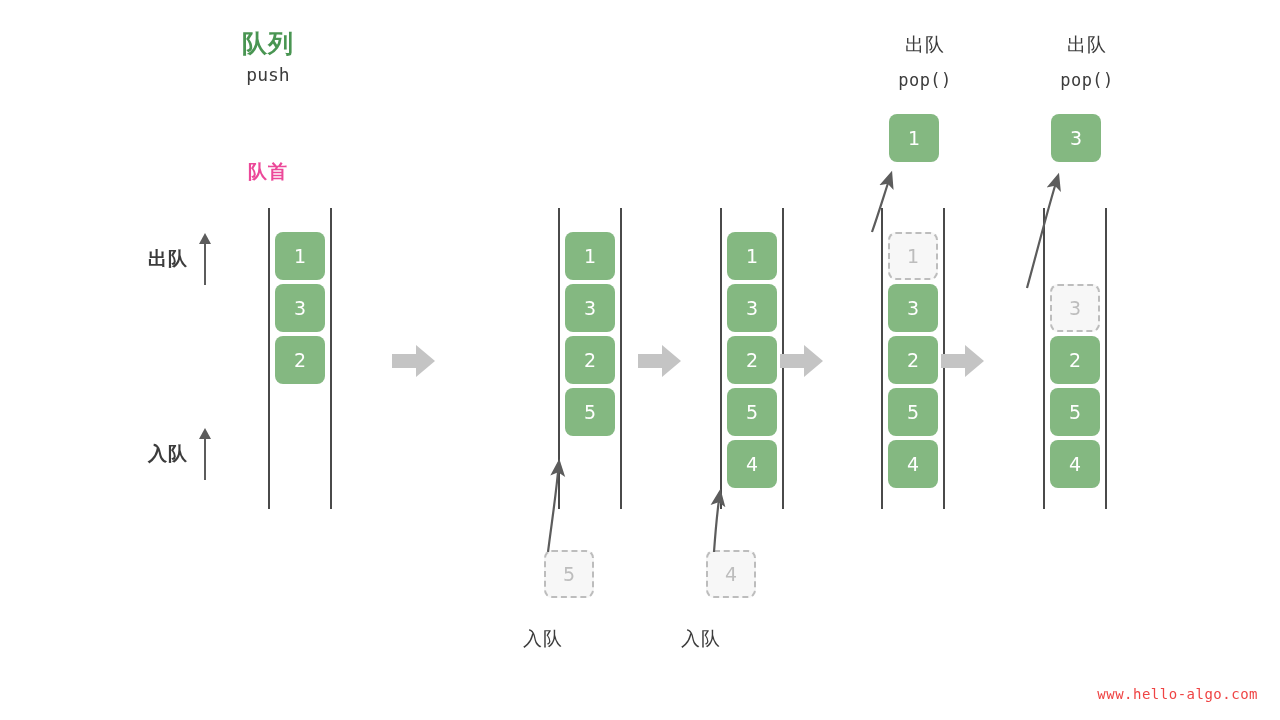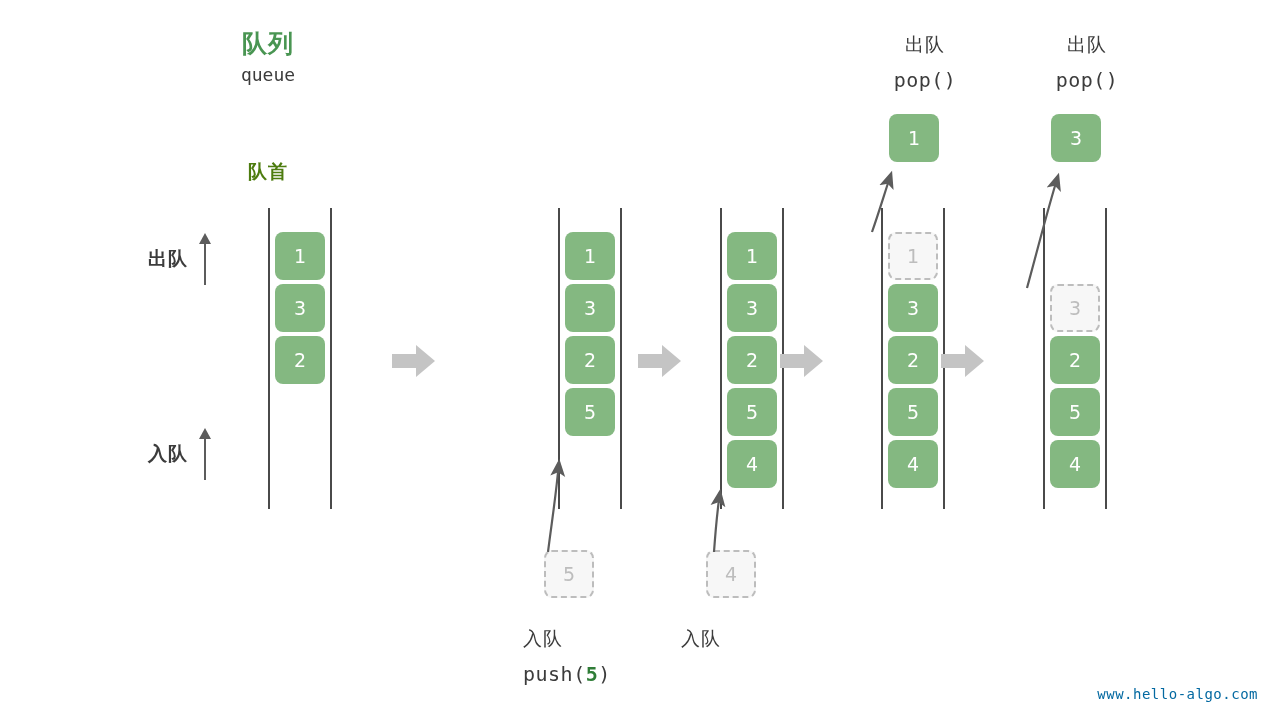--- a/index.html
+++ b/index.html
@@ -44,21 +44,21 @@
     font-family: "DejaVu Sans Mono", "Liberation Mono", monospace;
   }
 
   
   .edge-label {
     position: absolute;
     width: 144px;
     text-align: center;
     font-size: 19px;
     font-weight: bold;
-    color: #4d7c0f;
+    color: #ec4899;
     letter-spacing: 1px;
   }
   .edge-label.head { left: 196px; top: 159px; }
   .edge-label.tail { left: 196px; top: 542px; }
 
   
   .side-op {
     position: absolute;
     display: flex;
     align-items: center;
@@ -182,21 +182,21 @@
     width: 200px;
     text-align: left;
     line-height: 36px;
   }
   .cap-cn {
     font-size: 19px;
     color: #3c3c3c;
     letter-spacing: 1px;
   }
   .cap-code {
-    font-size: 20px;
+    font-size: 17px;
     color: #3c3c3c;
     font-family: "DejaVu Sans Mono", "Liberation Mono", monospace;
     letter-spacing: 0.5px;
   }
   .cap-code .arg { color: #2f7d37; font-weight: bold; }
 
   
   .step-arrow {
     position: absolute;
     top: 344px;
@@ -212,33 +212,33 @@
     width: 1280px; height: 720px;
     pointer-events: none;
   }
 
   
   .watermark {
     position: absolute;
     right: 22px;
     bottom: 18px;
     font-size: 14px;
-    color: #0369a1;
+    color: #ef4444;
     font-family: "DejaVu Sans Mono", "Liberation Mono", monospace;
     letter-spacing: 0.5px;
   }
 </style>
 </head>
 <body>
 
 <div class="stage">
 
   <div class="title-group">
     <div class="title-cn">队列</div>
-    <div class="title-en">queue</div>
+    <div class="title-en">push</div>
   </div>
 
   <div class="edge-label head">队首</div>
 
   <div class="side-op dequeue">
     <span class="side-text">出队</span>
     <span class="up-arrow"></span>
   </div>
   <div class="side-op enqueue">
     <span class="side-text">入队</span>
@@ -287,21 +287,20 @@
         <div class="box filled">2</div>
       </div>
       <div class="slot">
         <div class="box filled">5</div>
       </div>
       <div class="slot"></div>
     </div>
     <div class="float-box ghost" style="left:22px; top:550px;">5</div>
     <div class="col-caption" style="left:1px; top:620px;">
       <div class="cap-cn">入队</div>
-      <div class="cap-code"><span>push(</span><span class="arg">5</span><span>)</span></div>
     </div>
   </div>
 
   <div class="step-arrow" style="left:638px;">
     <svg width="44" height="34" viewBox="0 0 44 34">
       <path d="M0 10 L24 10 L24 1 L43 17 L24 33 L24 24 L0 24 Z" fill="#c4c4c4"></path>
     </svg>
   </div>
 
   <div class="column" style="left:684px;">

